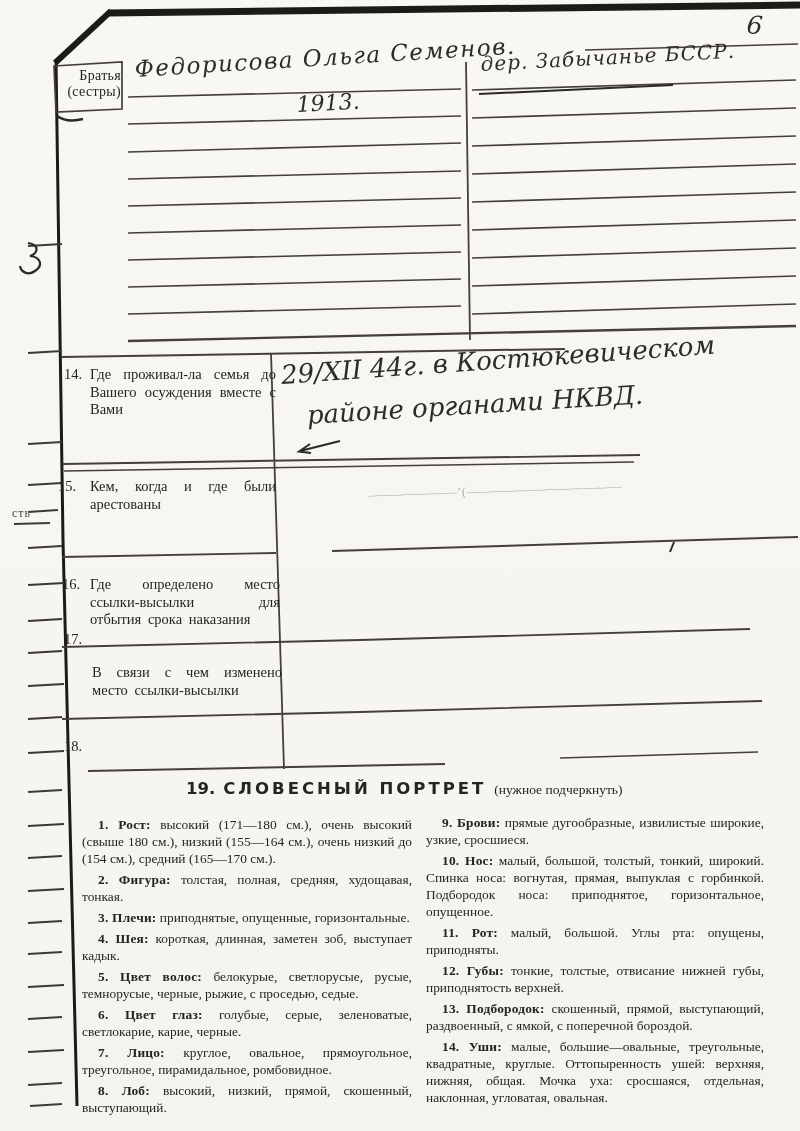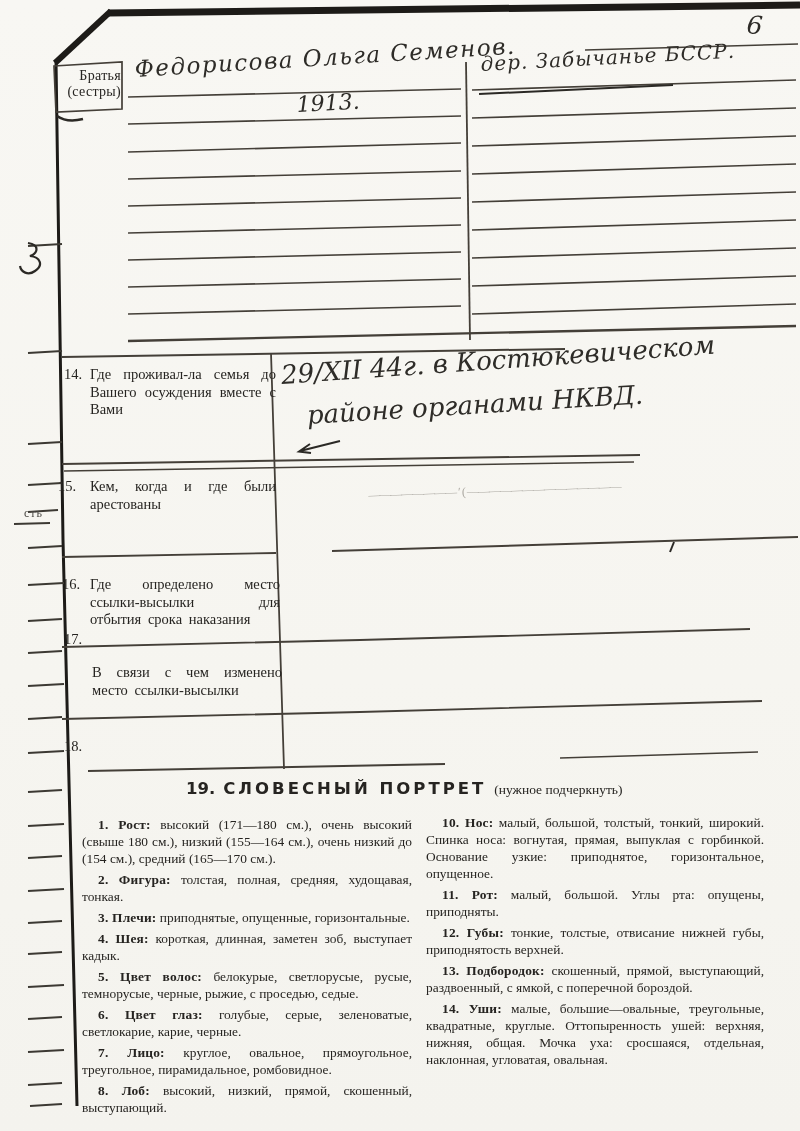--- a/index.html
+++ b/index.html
@@ -121,21 +121,21 @@
 
   <div class="abs label-cell" style="left:55px; top:68px; width:66px;">
     <span style="display:block;">Братья</span>
     <span style="display:block;">(сестры)</span>
   </div>
 
   <div class="abs hw" style="left:134px; top:56px; font-size:23px; letter-spacing:1.5px; transform:rotate(-3.5deg);">Федорисова Ольга Семенов.</div>
   <div class="abs hw" style="left:296px; top:92px; font-size:22px; transform:rotate(-3deg);">1913.</div>
   <div class="abs hw" style="left:480px; top:52px; font-size:20px; letter-spacing:1px; transform:rotate(-3deg);">дер. Забычанье  БССР.</div>
 
-  <div class="abs margin-note" style="left:24px; top:506px;text-align:center;">сть</div>
+  <div class="abs margin-note" style="left:12px; top:506px;text-align:center;">сть</div>
 
   <div class="abs q-num" style="left:64px; top:366px;">14.</div>
   <div class="abs q-text" style="left:90px; top:366px; width:186px;">Где проживал-ла семья до Вашего осуждения вместе с Вами</div>
   <div class="abs hw" style="left:280px; top:360px; font-size:26px; transform:rotate(-4deg);">29/ХII 44г. в Костюкевическом</div>
   <div class="abs hw" style="left:306px; top:400px; font-size:26px; transform:rotate(-3.5deg);">районе органами НКВД.</div>
 
   <div class="abs q-num" style="left:58px; top:478px;">15.</div>
   <div class="abs q-text" style="left:90px; top:478px; width:186px;">Кем, когда и где были арестованы</div>
   <div class="abs ditto" style="left:368px; top:488px; font-size:12px; transform:rotate(-2deg);">————————  ′ (  ——————————————</div>
 
@@ -158,20 +158,21 @@
     <p class="pi"><b><span>2.</span> <span>Фигура:</span></b> <span>толстая, полная, средняя, худощавая, тонкая.</span></p>
     <p class="pi"><b><span>3.</span> <span>Плечи:</span></b> <span>приподнятые, опущенные, горизонтальные.</span></p>
     <p class="pi"><b><span>4.</span> <span>Шея:</span></b> <span>короткая, длинная, заметен зоб, выступает кадык.</span></p>
     <p class="pi"><b><span>5.</span> <span>Цвет волос:</span></b> <span>белокурые, светлорусые, русые, темнорусые, черные, рыжие, с проседью, седые.</span></p>
     <p class="pi"><b><span>6.</span> <span>Цвет глаз:</span></b> <span>голубые, серые, зеленоватые, светлокарие, карие, черные.</span></p>
     <p class="pi"><b><span>7.</span> <span>Лицо:</span></b> <span>круглое, овальное, прямоугольное, треугольное, пирамидальное, ромбовидное.</span></p>
     <p class="pi"><b><span>8.</span> <span>Лоб:</span></b> <span>высокий, низкий, прямой, скошенный, выступающий.</span></p>
   </div>
 
   <div class="abs pcol" style="left:422px; top:810px; width:346px;">
-    <p class="pi"><b><span>10.</span> <span>Нос:</span></b> <span>малый, большой, толстый, тонкий, широкий. Спинка носа: вогнутая, прямая, выпуклая с горбинкой. Основание узкие: приподнятое, горизонтальное, опущенное.</span></p>
+    <p class="pi"><b><span>9.</span> <span>Брови:</span></b> <span>прямые дугообразные, извилистые широкие, узкие, сросшиеся.</span></p>
+    <p class="pi"><b><span>10.</span> <span>Нос:</span></b> <span>малый, большой, толстый, тонкий, широкий. Спинка носа: вогнутая, прямая, выпуклая с горбинкой. Подбородок носа: приподнятое, горизонтальное, опущенное.</span></p>
     <p class="pi"><b><span>11.</span> <span>Рот:</span></b> <span>малый, большой. Углы рта: опущены, приподняты.</span></p>
     <p class="pi"><b><span>12.</span> <span>Губы:</span></b> <span>тонкие, толстые, отвисание нижней губы, приподнятость верхней.</span></p>
     <p class="pi"><b><span>13.</span> <span>Подбородок:</span></b> <span>скошенный, прямой, выступающий, раздвоенный, с ямкой, с поперечной бороздой.</span></p>
     <p class="pi"><b><span>14.</span> <span>Уши:</span></b> <span>малые, большие—овальные, треугольные, квадратные, круглые. Оттопыренность ушей: верхняя, нижняя, общая. Мочка уха: сросшаяся, отдельная, наклонная, угловатая, овальная.</span></p>
   </div>
 
 </div>
 
 </body></html>

